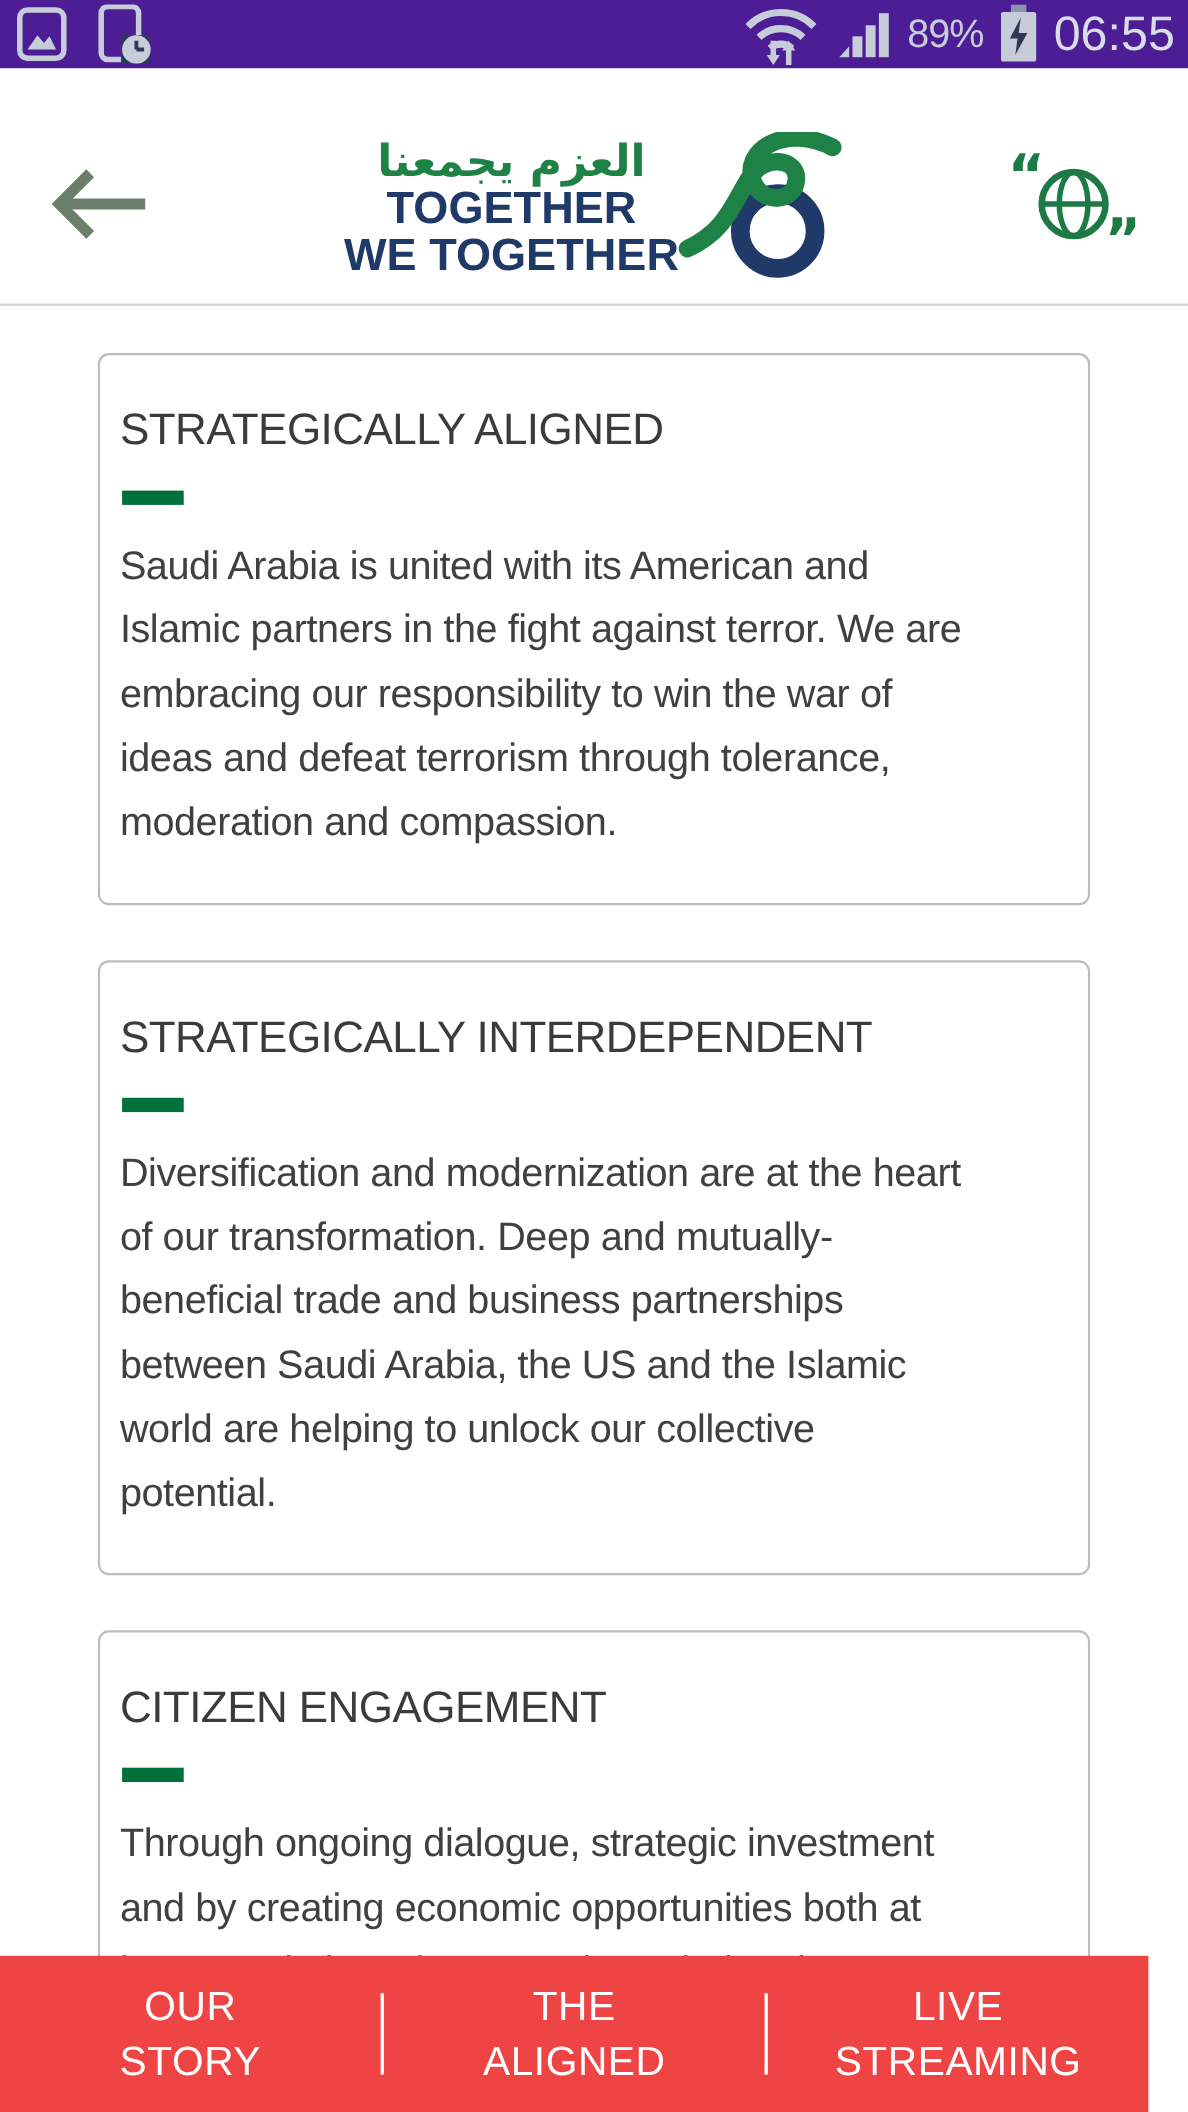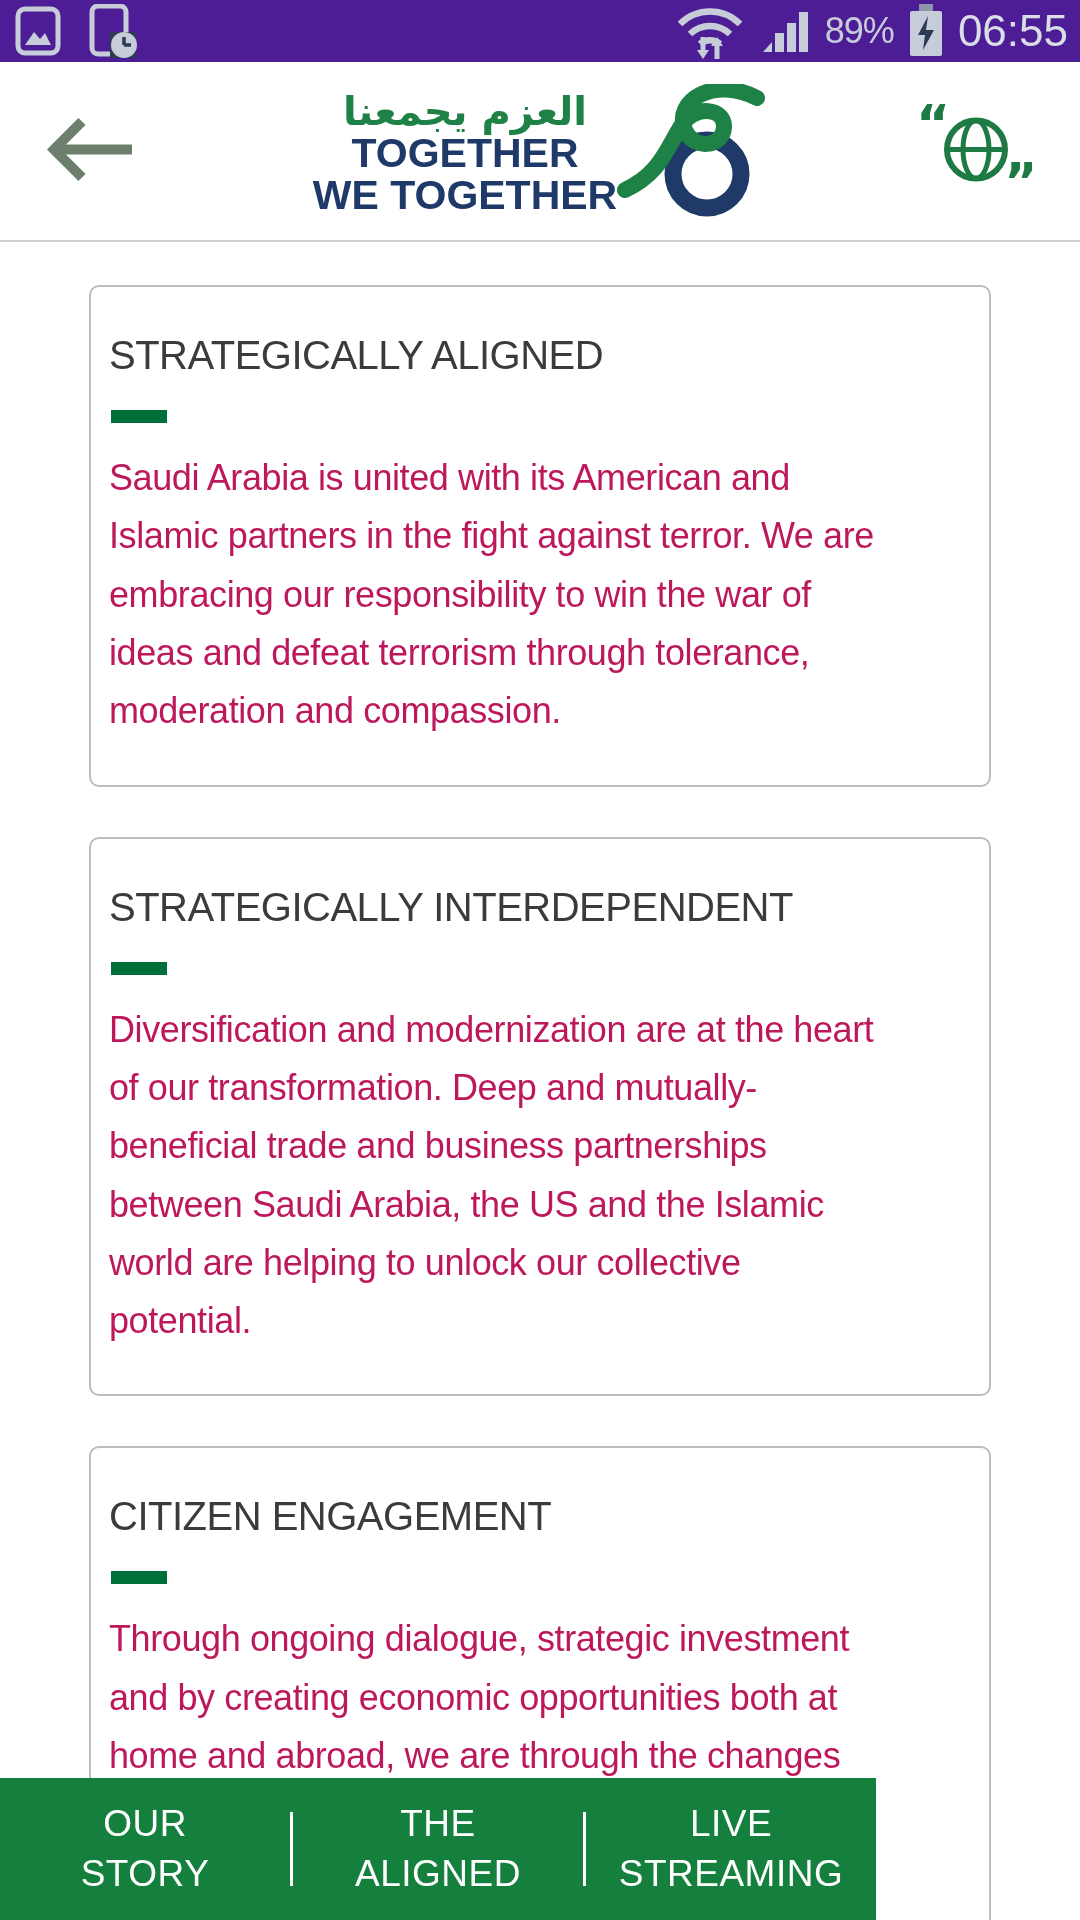--- a/index.html
+++ b/index.html
@@ -14,21 +14,21 @@
   }
   .sb-group{ display:flex; align-items:center; gap:20px; }
   .sb-group.right{ gap:14px; }
   .sb-pct{ color:#c6cdd9; font-size:36px; letter-spacing:-1px; }
   .sb-time{ color:#d9dde6; font-size:44px; letter-spacing:0px; }
   .sb-ic{ display:block; }
 
   
   .header{
     height:180px; background:#ffffff; border-bottom:2px solid #d2d2d2;
-    display:flex; align-items:center; justify-content:center; position:relative;
+    display:flex; align-items:center; justify-content:center; position:relative;margin-top:36px;
   }
   .back-btn{ position:absolute; left:42px; top:50%; transform:translateY(-50%);
     background:none; border:none; cursor:pointer; }
   .globe-btn{ position:absolute; right:48px; top:50%; transform:translateY(-50%);
     background:none; border:none; cursor:pointer; }
   .logo{ display:flex; align-items:center; margin-top:4px; }
   .logo-text{ display:flex; flex-direction:column; align-items:center; }
   .logo-arabic{ font-family:"DejaVu Sans", sans-serif; font-weight:bold;
     color:#1e8145; font-size:40px; line-height:1.1; }
   .logo-line{ color:#1f3a68; font-weight:bold; font-size:41px; line-height:1.02;
@@ -39,26 +39,26 @@
   .logo-swirl{ margin-left:-10px; margin-top:2px; }
 
   
   .content{ padding:43px 89px 0 89px; background:#fff; }
   .card{
     background:#fff; border:2px solid #bdbdbd; border-radius:10px;
     padding:46px 108px 44px 18px; margin-bottom:50px;
   }
   .card-title{ font-size:40px; font-weight:400; color:#3b3b3b; letter-spacing:-0.5px; }
   .card-bar{ width:56px; height:13px; background:#00703a; margin:32px 0 26px 2px; }
-  .card-body{ font-size:36px; color:#be185d; line-height:1.62; letter-spacing:-0.4px; }
+  .card-body{ font-size:36px; color:#404040; line-height:1.62; letter-spacing:-0.4px; }
 
   
   .bottom-nav{
-    position:absolute; left:0; bottom:0; width:876px; height:142px;
-    background:#15803d; display:flex; align-items:center;
+    position:absolute; left:0; bottom:0; width:1044px; height:142px;
+    background:#ef4444; display:flex; align-items:center;
   }
   .nav-item{
     flex:1; text-align:center; color:#ffffff; font-size:37px; line-height:1.35;
     white-space:pre-line; letter-spacing:0.5px; background:none; border:none;
     font-family:"Liberation Sans", sans-serif; cursor:pointer;
   }
   .nav-sep{ width:3px; height:74px; background:#ffffff; }
 </style>
 </head>
 <body>

